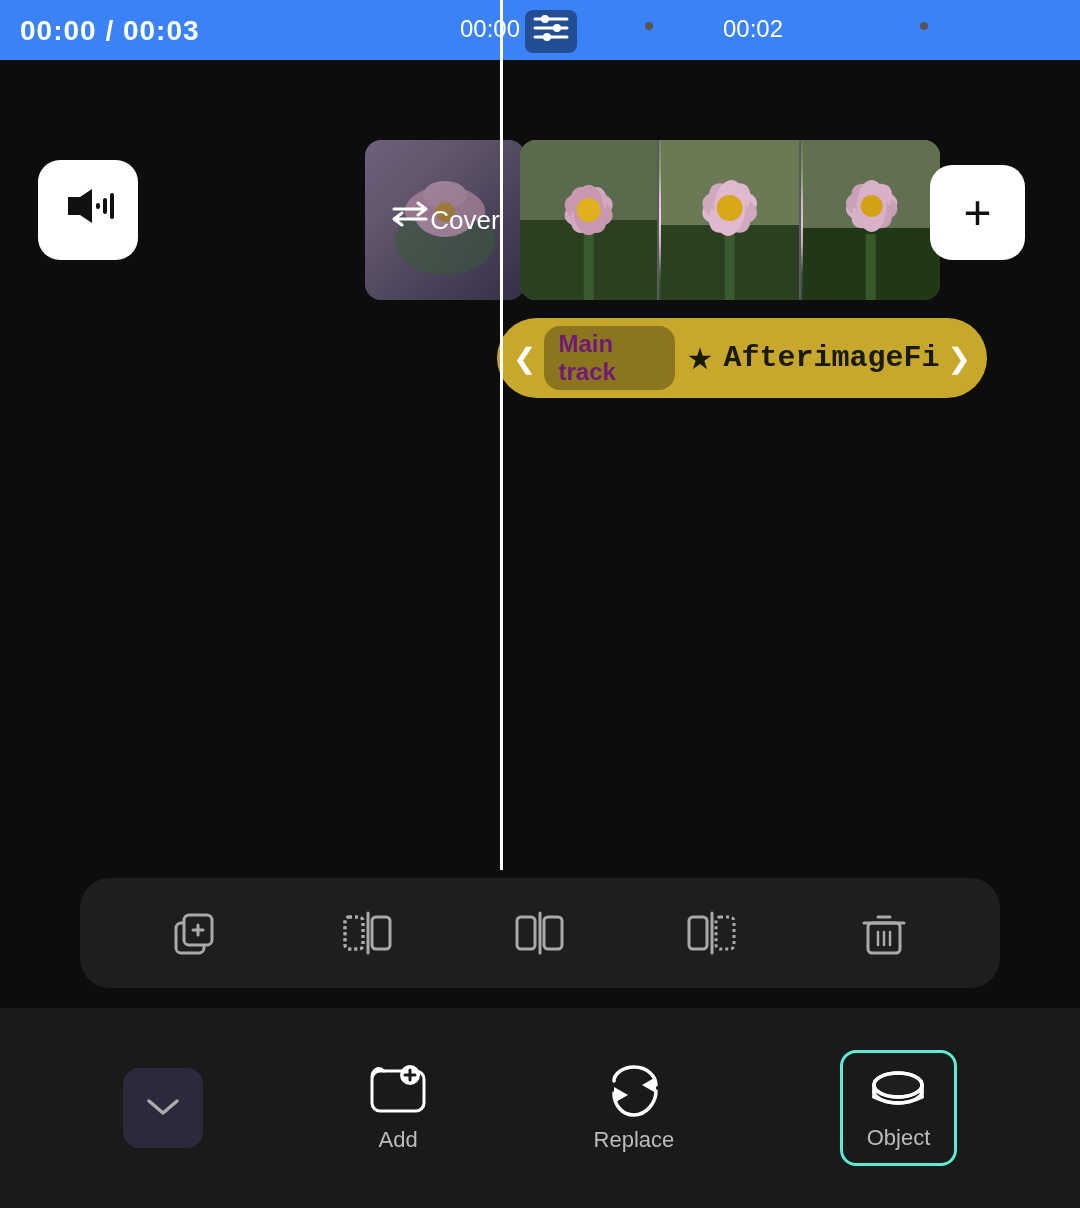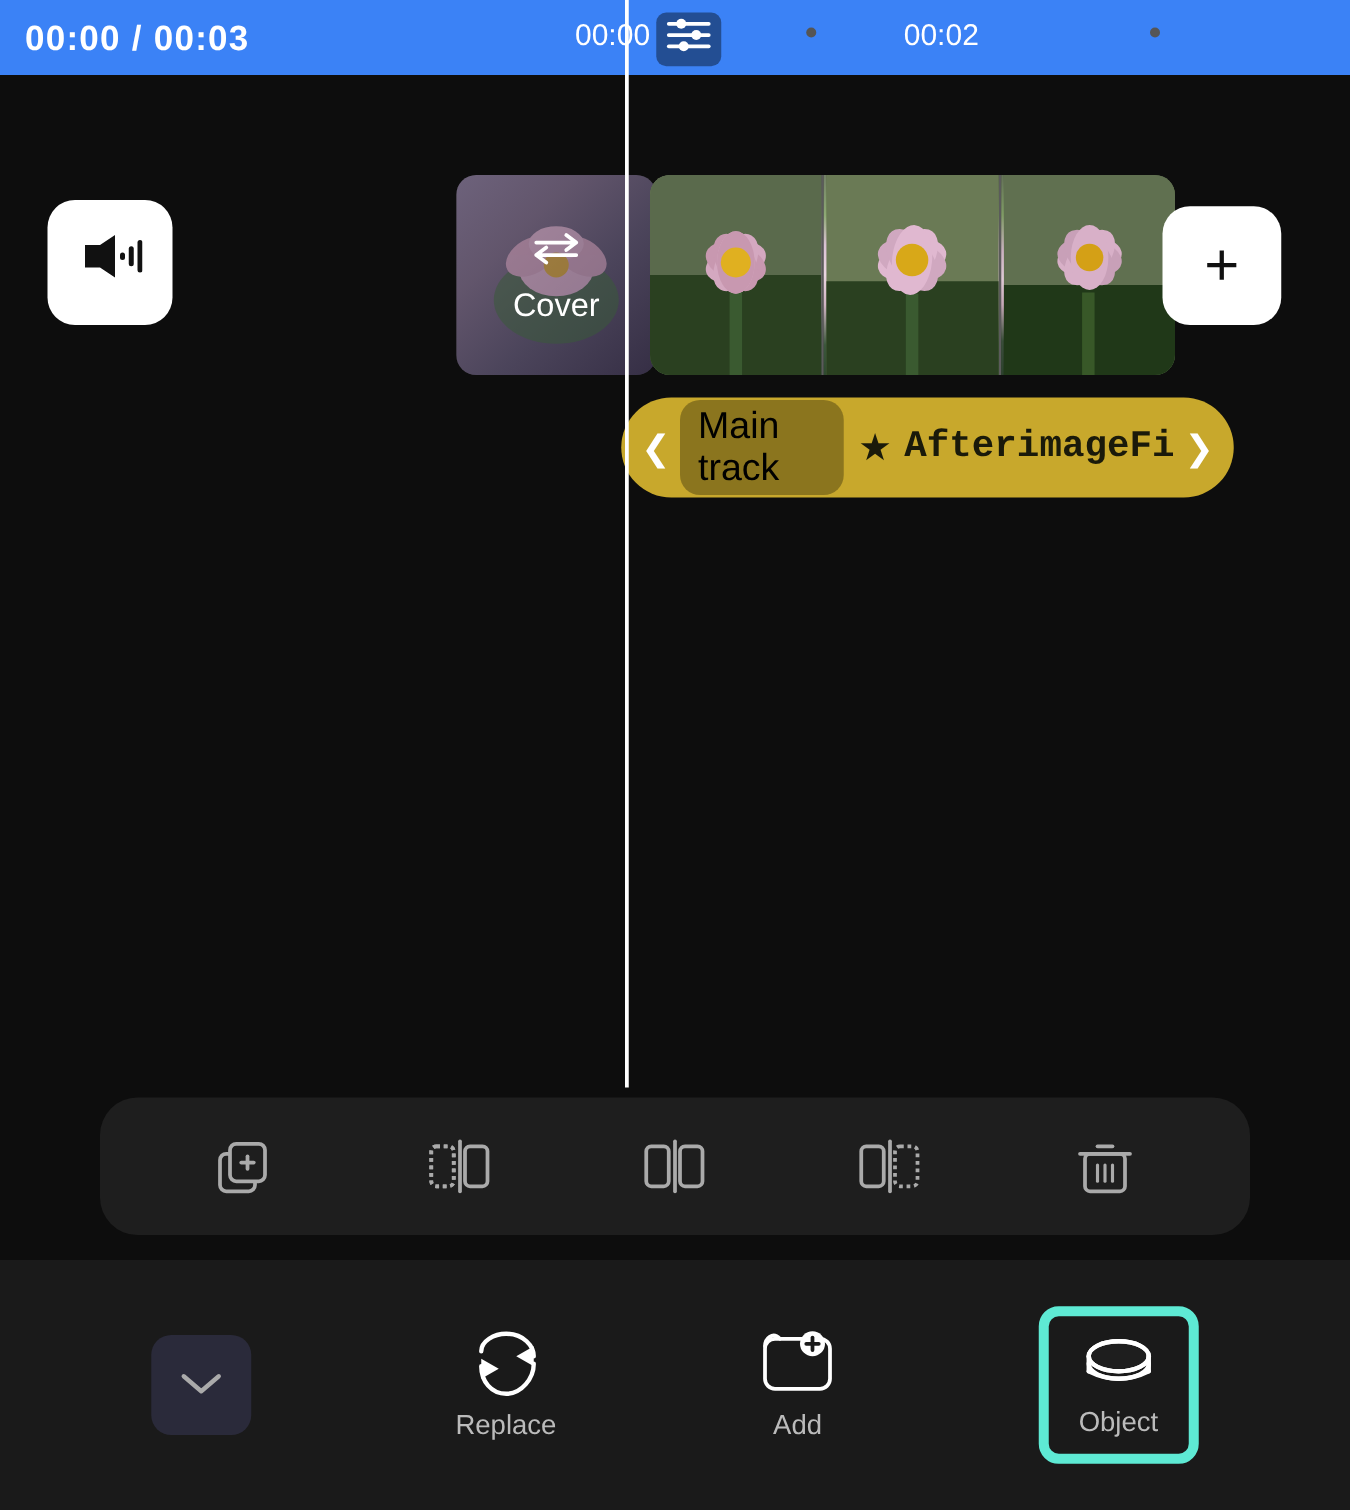--- a/index.html
+++ b/index.html
@@ -99,21 +99,21 @@
     
     .cover-thumbnail {
       position: absolute;
       left: 365px;
       top: 140px;
       width: 160px;
       height: 160px;
       background: #2a2a2a;
       border-radius: 16px;
       display: flex;
-      flex-direction: column;
+      flex-direction: row;
       align-items: center;
       justify-content: center;
       overflow: hidden;
     }
     .cover-flower-bg {
       position: absolute;
       top: 0; left: 0; right: 0; bottom: 0;
       background: linear-gradient(135deg, #8a7a9e 0%, #7a6888 30%, #5a5070 60%, #3a3050 100%);
       opacity: 0.7;
     }
@@ -215,25 +215,25 @@
       margin-right: 8px;
       cursor: pointer;
     }
     .track-info {
       display: flex;
       align-items: center;
       flex: 1;
     }
     .main-track-badge {
       background: rgba(0,0,0,0.3);
-      color: #000000;
+      color: #701a75;
       padding: 4px 14px;
       border-radius: 16px;
-      font-size: 30px;
-      font-weight: 400;
+      font-size: 24px;
+      font-weight: 700;
       margin-right: 12px;
     }
     .track-star-icon {
       font-size: 30px;
       color: #1a1a0a;
       margin-right: 10px;
     }
     .track-name {
       color: #1a1a0a;
       font-size: 30px;
@@ -310,21 +310,21 @@
       color: #bbb;
       font-weight: 400;
     }
 
     
     .object-btn-container {
       display: flex;
       flex-direction: column;
       align-items: center;
       gap: 8px;
-      border: 8px solid #5eead4;
+      border: 3px solid #5eead4;
       border-radius: 16px;
       padding: 12px 24px;
       justify-content: flex-end;
     }
     .object-label {
       font-size: 22px;
       color: #bbb;
       font-weight: 400;
     }
 
@@ -512,37 +512,37 @@
   <div class="collapse-button">
     <span class="collapse-icon">
       <svg width="36" height="24" viewBox="0 0 36 24" fill="none">
         <path d="M4 6 L18 18 L32 6" stroke="#aaa" stroke-width="3.5" stroke-linecap="round" stroke-linejoin="round"></path>
       </svg>
     </span>
   </div>
 
   <div class="action-btn">
     <svg width="60" height="56" viewBox="0 0 60 56" fill="none">
-      <path d="M10 18 C10 10 20 4 30 4 C44 4 52 14 52 22" stroke="white" stroke-width="3.5" stroke-linecap="round" fill="none"></path>
-      <path d="M52 28 C52 40 42 52 30 52 C18 52 10 42 10 30" stroke="white" stroke-width="3.5" stroke-linecap="round" fill="none"></path>
-      <polygon points="52,14 52,30 38,22" fill="white"></polygon>
-      <polygon points="10,24 10,40 24,32" fill="white"></polygon>
-    </svg>
-    <span class="action-label">Replace</span>
-  </div>
-
-  <div class="action-btn">
-    <svg width="60" height="56" viewBox="0 0 60 56" fill="none">
       <rect x="4" y="8" width="52" height="40" rx="8" stroke="white" stroke-width="3" fill="none"></rect>
       <path d="M16 8 C10 2 4 8 4 14" stroke="white" stroke-width="3" stroke-linecap="round" fill="none"></path>
       <circle cx="42" cy="12" r="10" fill="white"></circle>
       <line x1="42" y1="7" x2="42" y2="17" stroke="#1a1a1a" stroke-width="3" stroke-linecap="round"></line>
       <line x1="37" y1="12" x2="47" y2="12" stroke="#1a1a1a" stroke-width="3" stroke-linecap="round"></line>
     </svg>
     <span class="action-label">Add</span>
+  </div>
+
+  <div class="action-btn">
+    <svg width="60" height="56" viewBox="0 0 60 56" fill="none">
+      <path d="M10 18 C10 10 20 4 30 4 C44 4 52 14 52 22" stroke="white" stroke-width="3.5" stroke-linecap="round" fill="none"></path>
+      <path d="M52 28 C52 40 42 52 30 52 C18 52 10 42 10 30" stroke="white" stroke-width="3.5" stroke-linecap="round" fill="none"></path>
+      <polygon points="52,14 52,30 38,22" fill="white"></polygon>
+      <polygon points="10,24 10,40 24,32" fill="white"></polygon>
+    </svg>
+    <span class="action-label">Replace</span>
   </div>
 
   <div class="object-btn-container">
     <svg width="60" height="52" viewBox="0 0 60 52" fill="none">
       <ellipse cx="30" cy="26" rx="24" ry="12" stroke="white" stroke-width="3.5" fill="none"></ellipse>
       <ellipse cx="30" cy="20" rx="24" ry="12" stroke="white" stroke-width="3.5" fill="#1e1e1e"></ellipse>
       <ellipse cx="30" cy="20" rx="24" ry="12" stroke="white" stroke-width="3.5" fill="none"></ellipse>
       <line x1="6" y1="20" x2="6" y2="32" stroke="white" stroke-width="3.5" stroke-linecap="round"></line>
       <line x1="54" y1="20" x2="54" y2="32" stroke="white" stroke-width="3.5" stroke-linecap="round"></line>
       <path d="M6 32 Q30 44 54 32" stroke="white" stroke-width="3.5" stroke-linecap="round" fill="none"></path>

